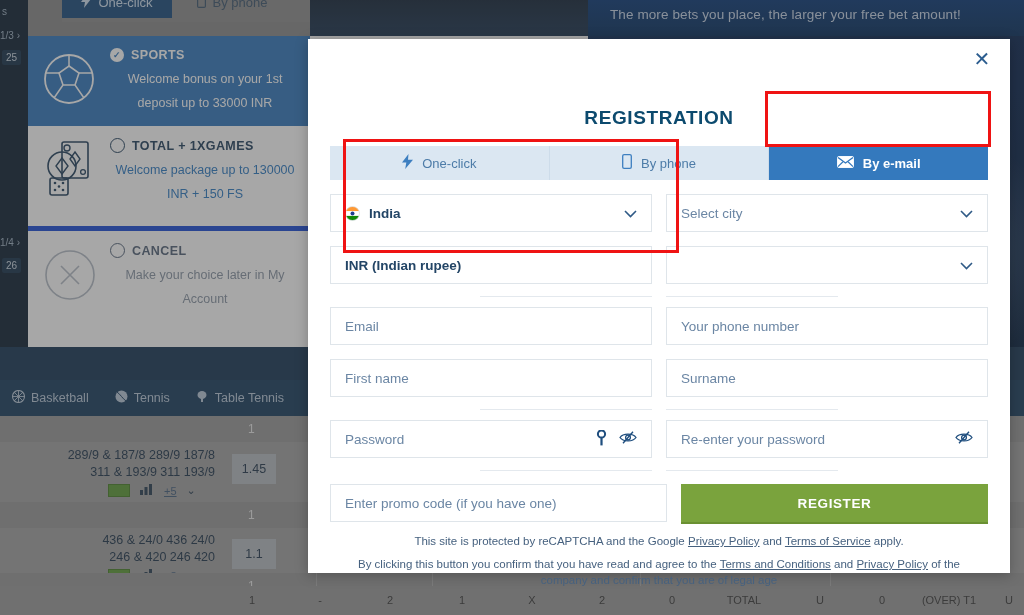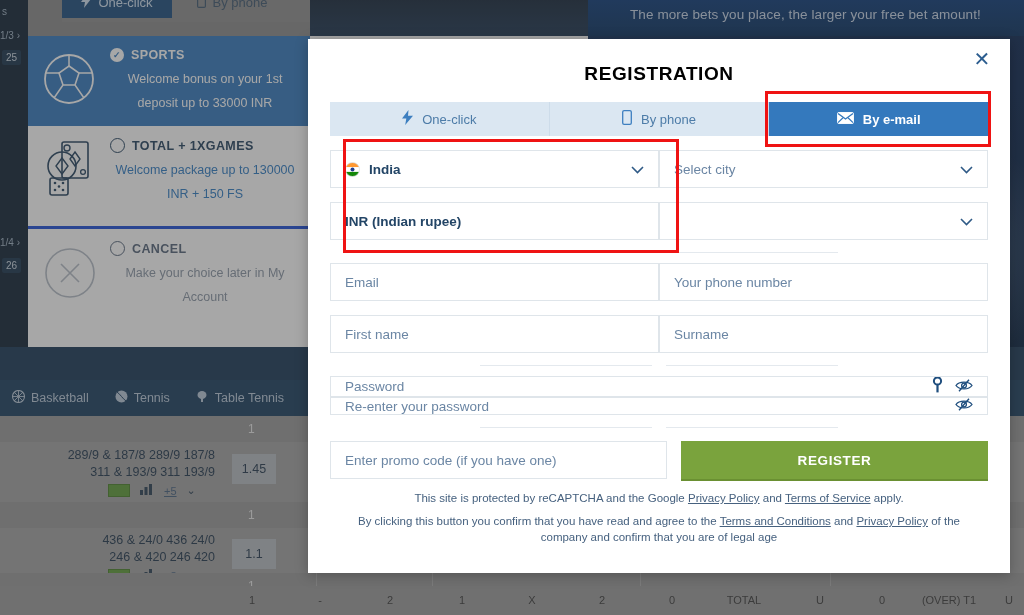--- a/index.html
+++ b/index.html
@@ -34,21 +34,21 @@
   .bg-topbanner-dark {
     position: absolute; left: 310px; top: 0; width: 278px; height: 36px;
     background: linear-gradient(180deg,#15263a 0%, #1b3450 100%);
   }
   .bg-topbanner-blue {
     position: absolute; left: 588px; top: 0; width: 436px; height: 36px;
     background: linear-gradient(180deg,#0b3a78 0%, #09305f 100%);
   }
   .bg-topbanner-blue .ban-text {
     position: absolute; left: 22px; top: 7px;
-    color: #c8d6e8; font-size: 13.5px; letter-spacing: .1px; margin-left: 20px;
+    color: #c8d6e8; font-size: 13.5px; letter-spacing: .1px;
   }
   .bg-banner-right-img {
     position: absolute; left: 588px; top: 0; width: 436px; height: 347px;
     background:
       radial-gradient(ellipse 140px 110px at 330px 150px, rgba(120,160,200,.30), rgba(0,0,0,0) 70%),
       radial-gradient(ellipse 90px 140px at 400px 250px, rgba(150,180,210,.22), rgba(0,0,0,0) 72%),
       linear-gradient(160deg,#0d2f5e 0%, #0a2550 48%, #07203f 100%);
   }
   .bg-banner-right-img::after{
     content:""; position:absolute; left: 300px; top: 60px; width: 120px; height: 200px;
@@ -87,21 +87,21 @@
   }
   .bonus-row { position: relative; padding: 12px 10px 12px 82px; }
   .bonus-title {
     font-size: 12.5px; font-weight: bold; letter-spacing: .4px;
     display: flex; align-items: center; gap: 7px;
   }
   .bonus-desc { font-size: 12.5px; line-height: 24px; margin-top: 5px; text-align: center; }
   .bonus-casino { background: #fff; height: 100px; position: relative; }
   .bonus-casino .bonus-title { color: #24425f; }
   .bonus-casino .bonus-desc { color: #2f7cc4; }
-  .bonus-cancel { background: #fff; height: 92px; position: relative; border-top: 3px solid #1d4ed8; }
+  .bonus-cancel { background: #fff; height: 92px; position: relative; border-top: 5px solid #1d4ed8; }
   .bonus-cancel .bonus-title { color: #55657a; }
   .bonus-cancel .bonus-desc { color: #8a96a5; }
   .radio-o {
     width: 13px; height: 13px; border-radius: 50%;
     border: 1.6px solid currentColor; display: inline-block; flex: none;
   }
   .radio-chk {
     width: 14px; height: 14px; border-radius: 50%; background: #fff; color: #3479bd;
     display: inline-flex; align-items: center; justify-content: center;
     font-size: 9px; font-weight: bold; flex: none;
@@ -161,37 +161,37 @@
     background: #ffffff;
     box-shadow: 0 2px 12px rgba(0,0,0,.25);
   }
   .modal-close {
     position: absolute; right: 16px; top: 9px;
     width: 24px; height: 24px; color: #2c5d8f;
     font-size: 20px; line-height: 22px; text-align: center; cursor: pointer;
     font-family: "Liberation Sans", sans-serif;
   }
   .modal-title {
-    text-align: center; color: #000000; font-size: 19px; font-weight: bold;
-    letter-spacing: .6px; padding-top: 24px;
+    text-align: center; color: #0c4a6e; font-size: 19px; font-weight: bold;
+    letter-spacing: .6px; padding-top: 24px; margin-top: 44px;
   }
 
   .tabs {
     display: flex; margin: 17px 22px 0 22px; height: 34px; background: #dbe7f2;
   }
   .tab {
     flex: 1; display: flex; align-items: center; justify-content: center; gap: 9px;
     font-size: 13px; color: #4d7ca8; cursor: pointer;
     border-right: 1px solid #cddcea;
   }
   .tab:last-child { border-right: none; }
   .tab.active { background: #3479bd; color: #ffffff; font-weight: bold; }
 
   .form { padding: 0 22px; }
-  .row { display: flex; gap: 0; margin-top: 14px; }
+  .row { display: flex; gap: 14px; margin-top: 14px; }
   .field {
     flex: 1; height: 38px; border: 1px solid #dfe5ea; background: #fff;
     display: flex; align-items: center; padding: 0 14px;
     color: #3f5d80; font-size: 13.5px; box-sizing: border-box;
     position: relative;
   }
   .field.bold { font-weight: bold; color: #234566; }
   .field .ph { color: #6b86a4; }
   .field .val { color: #234566; font-weight: bold; }
   .chev {
@@ -552,21 +552,21 @@
         <div class="field">
           <span class="ph">Surname</span>
         </div>
       </div>
 
       <div class="divider-row">
         <div class="divider dv-left"></div>
         <div class="divider dv-right"></div>
       </div>
 
-      <div class="row" style="margin-top:10px;flex-direction:column;">
+      <div class="row" style="margin-top:10px;">
         <div class="field">
           <span class="ph">Password</span>
           <span class="fld-icons">
             <span>
               <svg width="11" height="16" viewBox="0 0 11 16">
                 <circle cx="5.5" cy="4" r="3.6" fill="none" stroke="#1f4e7e" stroke-width="2"></circle>
                 <rect x="4.4" y="7" width="2.2" height="8.4" fill="#1f4e7e"></rect>
               </svg>
             </span>
             <span>

